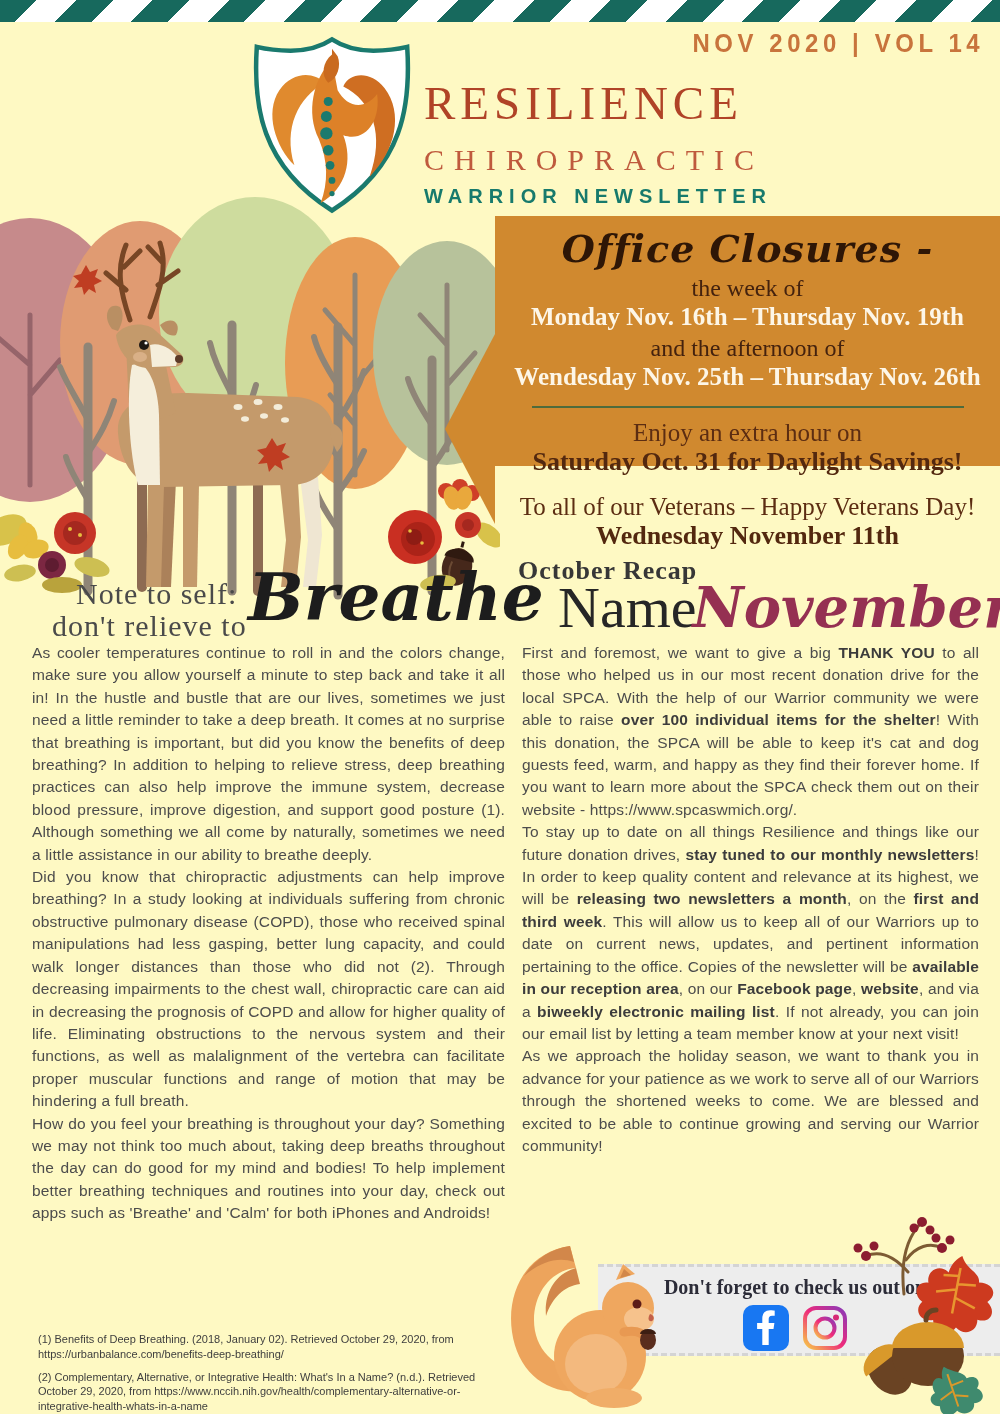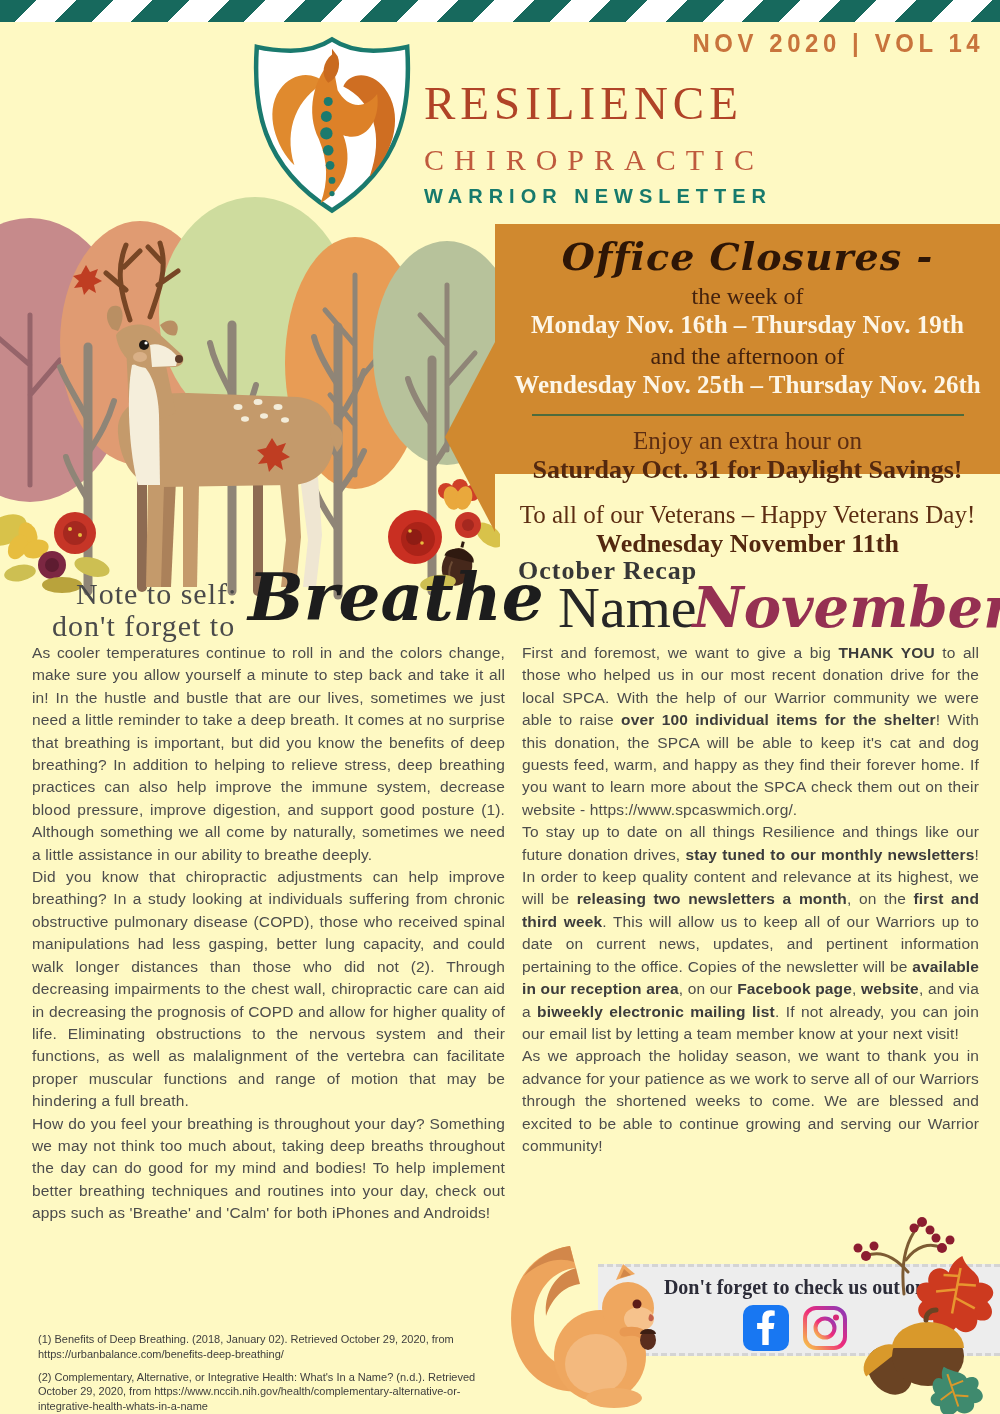--- a/index.html
+++ b/index.html
@@ -14,21 +14,21 @@
   
   .logo{position:absolute;left:238px;top:30px;width:188px;height:188px;}
   
   .brand{position:absolute;left:424px;top:80px;}
   .brand1{font-family:"Liberation Serif",serif;font-size:47px;line-height:1;color:#b04327;letter-spacing:5px;}
   .brand2{font-family:"Liberation Serif",serif;font-size:30px;line-height:1;color:#bf5a3d;letter-spacing:10px;margin-top:18px;}
   .brand3{font-size:20px;font-weight:bold;color:#177a6c;letter-spacing:6px;margin-top:10px;}
   
   .forest{position:absolute;left:0;top:195px;width:500px;height:410px;}
   
-  .closures{position:absolute;left:495px;top:224px;width:505px;height:250px;background:#d0892f;text-align:center;}
+  .closures{position:absolute;left:495px;top:216px;width:505px;height:250px;background:#d0892f;text-align:center;}
   .closures .arrow{position:absolute;left:-50px;top:118px;width:0;height:0;
     border-top:95px solid transparent;border-bottom:95px solid transparent;border-right:50px solid #d0892f;}
   .c-title{font-family:"DejaVu Serif",serif;font-style:italic;font-weight:bold;font-size:38px;color:#2e1606;
     margin-top:10px;letter-spacing:1px;}
   .c-week{font-family:"Liberation Serif",serif;font-size:24px;color:#44220e;margin-top:4px;}
   .c-dates{font-family:"Liberation Serif",serif;font-weight:bold;font-size:25px;color:#fdf6e7;margin-top:1px;text-align:center;}
   .c-divider{width:432px;height:2px;background:#4e6b3c;margin:15px auto 11px;}
   .c-light{font-family:"Liberation Serif",serif;font-size:25px;color:#5c2d12;}
   .c-em{font-family:"Liberation Serif",serif;font-weight:bold;font-size:26px;color:#53280f;}
   .c-gap{height:16px;}
@@ -215,21 +215,21 @@
     <div class="c-divider"></div>
     <div class="c-light">Enjoy an extra hour on</div>
     <div class="c-em">Saturday Oct. 31 for Daylight Savings!</div>
     <div class="c-gap"></div>
     <div class="c-light">To all of our Veterans – Happy Veterans Day!</div>
     <div class="c-em">Wednesday November 11th</div>
   </div>
 
   <div class="note-head">
     <div class="note-l1">Note to self:</div>
-    <div class="note-l2">don't forget to</div>
+    <div class="note-l2">don't relieve to</div>
   </div>
   <div class="breathe">Breathe</div>
 
   <div class="recap">October Recap</div>
   <div class="hello-row">
     <span class="hello">Name</span><span class="november">November</span>
   </div>
 
   <div class="col col-left">
       <p><span>As cooler temperatures continue to roll in and the colors change, make sure you allow yourself a minute to step back and take it all in!  In the hustle and bustle that are our lives, sometimes we just need a little reminder to take a deep breath. It comes at no surprise that breathing is important, but did you know the benefits of deep breathing? In addition to helping to relieve stress, deep breathing practices can also help improve the immune system, decrease blood pressure, improve digestion, and support good posture (1). Although something we all come by naturally, sometimes we need a little assistance in our ability to breathe deeply.</span></p>

